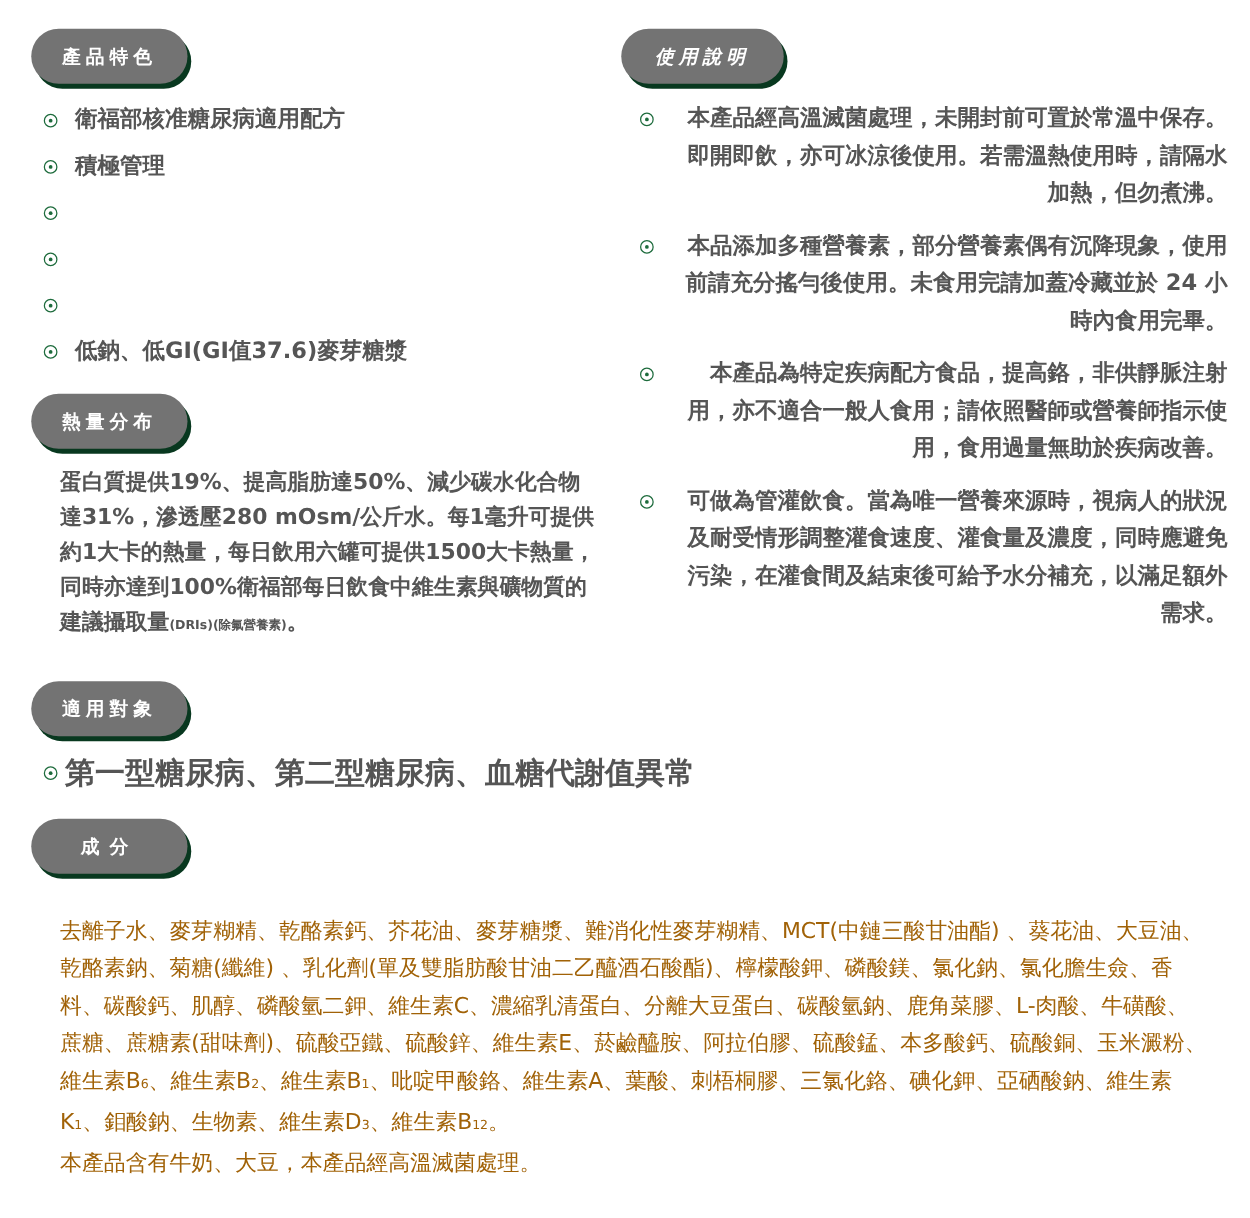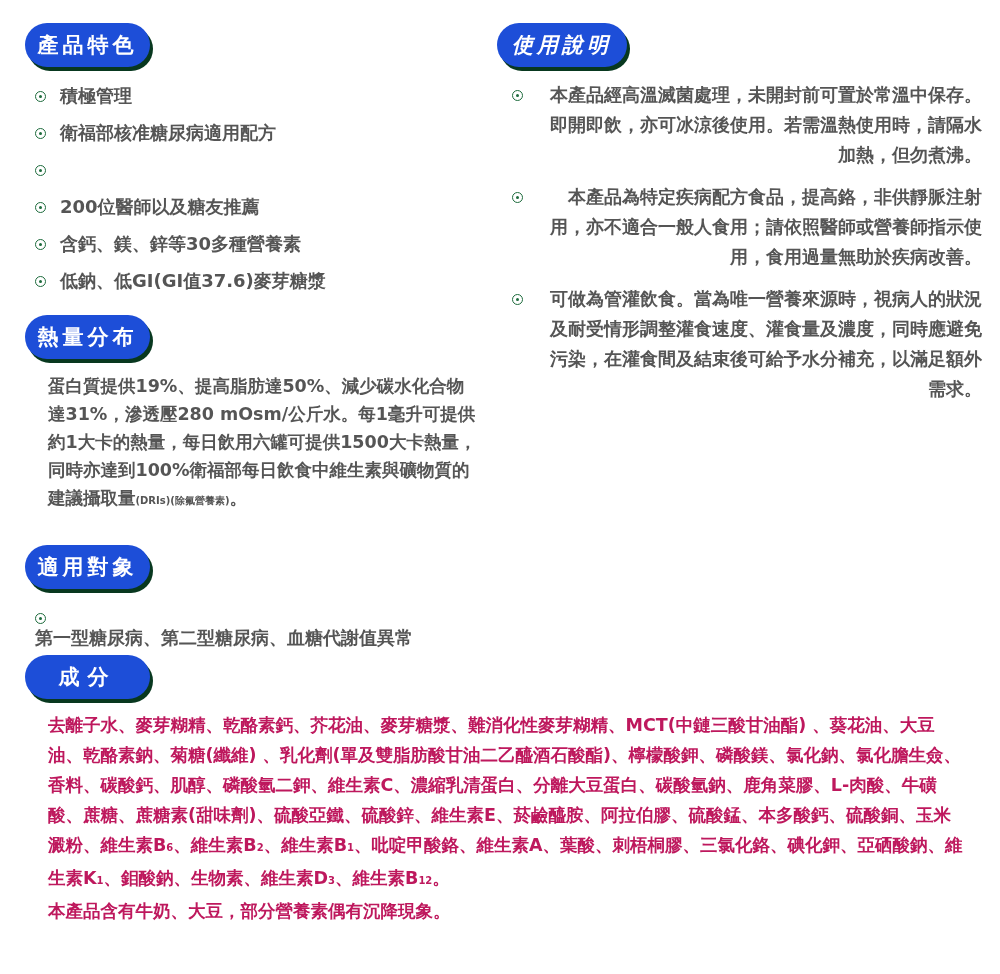--- a/index.html
+++ b/index.html
@@ -2,25 +2,25 @@
 <html><head>
   <meta charset="utf-8">
   <style>
     * { box-sizing: border-box; margin: 0; padding: 0; }
     html, body { width: 1000px; height: 974px; background: #ffffff; overflow: hidden; }
     body { font-family: "DejaVu Sans", "Liberation Sans", sans-serif; color: #4d4d4d; position: relative; }
 
     .pill {
       position: absolute;
       height: 44px;
-      background: #1d4ed8;
+      background: #737373;
       border-radius: 22px;
       box-shadow: 3px 4px 0 #08381f;
       color: #ffffff;
-      font-size: 21px;
+      font-size: 15px;
       font-weight: bold;
       letter-spacing: 4px;
       display: flex; align-items: center; justify-content: center;
     }
 
     .bullet-list { position: absolute; list-style: none; }
     .bullet-list li { display: flex; align-items: flex-start; font-weight: bold; color: #555; }
     .bullet {
       flex: 0 0 auto;
       width: 11px; height: 11px;
@@ -41,68 +41,70 @@
     #usage li { font-size: 18px; line-height: 30px; margin-bottom: 12px; text-align: right; }
     #usage .bullet { margin: 10px 14px 0 0; }
 
     #calorie-text {
       position: absolute; left: 48px; top: 372px; width: 430px;
       font-size: 17.5px; line-height: 28px; font-weight: bold; color: #555;
     }
     #calorie-text .small { font-size: 10px; text-align: center; }
 
     #target { left: 35px; top: 604px; }
-    #target li { font-size: 18px; line-height: 28px; flex-direction: column; }
+    #target li { font-size: 24px; line-height: 28px; }
     #target .bullet { margin: 9px 6px 0 0; }
 
     #ingredients {
-      position: absolute; left: 48px; top: 710px; width: 920px;
-      font-size: 17.5px; line-height: 30px; font-weight: bold; color: #be185d;
+      position: absolute; left: 48px; top: 730px; width: 920px;
+      font-size: 17.5px; line-height: 30px; font-weight: normal; color: #a16207;
     }
     #ingredients p { margin: 0; }
     sub { font-size: 10px; vertical-align: baseline; }
   </style>
 </head>
 <body>
 
 <div class="pill" style="left:25px;top:23px;width:125px;">產品特色</div>
 <ul class="bullet-list" id="features">
   <li>
       <span class="bullet"></span>
-      <span>積極管理</span>
+      <span>衛福部核准糖尿病適用配方</span>
     </li>
   <li>
       <span class="bullet"></span>
-      <span>衛福部核准糖尿病適用配方</span>
+      <span>積極管理</span>
     </li>
   <li>
       <span class="bullet"></span>
     </li>
   <li>
       <span class="bullet"></span>
-      <span>200位醫師以及糖友推薦</span>
     </li>
   <li>
       <span class="bullet"></span>
-      <span>含鈣、鎂、鋅等30多種營養素</span>
     </li>
   <li>
       <span class="bullet"></span>
       <span>低鈉、低GI(GI值37.6)麥芽糖漿</span>
     </li>
 </ul>
 
 <div class="pill" style="left:25px;top:315px;width:125px;">熱量分布</div>
 <div id="calorie-text"><span>蛋白質提供19%、提高脂肪達50%、減少碳水化合物達31%，滲透壓280 mOsm/公斤水。每1毫升可提供約1大卡的熱量，每日飲用六罐可提供1500大卡熱量，同時亦達到100%衛福部每日飲食中維生素與礦物質的建議攝取量</span><span class="small">(DRIs)(除氟營養素)</span><span>。</span></div>
 
 <div class="pill" style="left:497px;top:23px;width:130px;font-style:italic;">使用說明</div>
 <ul class="bullet-list" id="usage">
   <li>
       <span class="bullet"></span>
       <span>本產品經高溫滅菌處理，未開封前可置於常溫中保存。即開即飲，亦可冰涼後使用。若需溫熱使用時，請隔水加熱，但勿煮沸。</span>
+    </li>
+  <li>
+      <span class="bullet"></span>
+      <span>本品添加多種營養素，部分營養素偶有沉降現象，使用前請充分搖勻後使用。未食用完請加蓋冷藏並於 24 小時內食用完畢。</span>
     </li>
   <li>
       <span class="bullet"></span>
       <span>本產品為特定疾病配方食品，提高鉻，非供靜脈注射用，亦不適合一般人食用；請依照醫師或營養師指示使用，食用過量無助於疾病改善。</span>
     </li>
   <li>
       <span class="bullet"></span>
       <span>可做為管灌飲食。當為唯一營養來源時，視病人的狀況及耐受情形調整灌食速度、灌食量及濃度，同時應避免污染，在灌食間及結束後可給予水分補充，以滿足額外需求。</span>
     </li>
 </ul>
@@ -111,14 +113,14 @@
 <ul class="bullet-list" id="target">
   <li>
       <span class="bullet"></span>
       <span>第一型糖尿病、第二型糖尿病、血糖代謝值異常</span>
     </li>
 </ul>
 
 <div class="pill" style="left:25px;top:655px;width:125px;letter-spacing:8px;">成分</div>
 <div id="ingredients">
   <p><span>去離子水、麥芽糊精、乾酪素鈣、芥花油、麥芽糖漿、難消化性麥芽糊精、MCT(中鏈三酸甘油酯) 、葵花油、大豆油、乾酪素鈉、菊糖(纖維) 、乳化劑(單及雙脂肪酸甘油二乙醯酒石酸酯)、檸檬酸鉀、磷酸鎂、氯化鈉、氯化膽生僉、香料、碳酸鈣、肌醇、磷酸氫二鉀、維生素C、濃縮乳清蛋白、分離大豆蛋白、碳酸氫鈉、鹿角菜膠、L-肉酸、牛磺酸、蔗糖、蔗糖素(甜味劑)、硫酸亞鐵、硫酸鋅、維生素E、菸鹼醯胺、阿拉伯膠、硫酸錳、本多酸鈣、硫酸銅、玉米澱粉、維生素B</span><sub>6</sub><span>、維生素B</span><sub>2</sub><span>、維生素B</span><sub>1</sub><span>、吡啶甲酸鉻、維生素A、葉酸、刺梧桐膠、三氯化鉻、碘化鉀、亞硒酸鈉、維生素K</span><sub>1</sub><span>、鉬酸鈉、生物素、維生素D</span><sub>3</sub><span>、維生素B</span><sub>12</sub><span>。</span></p>
-  <p>本產品含有牛奶、大豆，部分營養素偶有沉降現象。</p>
+  <p>本產品含有牛奶、大豆，本產品經高溫滅菌處理。</p>
 </div>
 
 </body></html>

